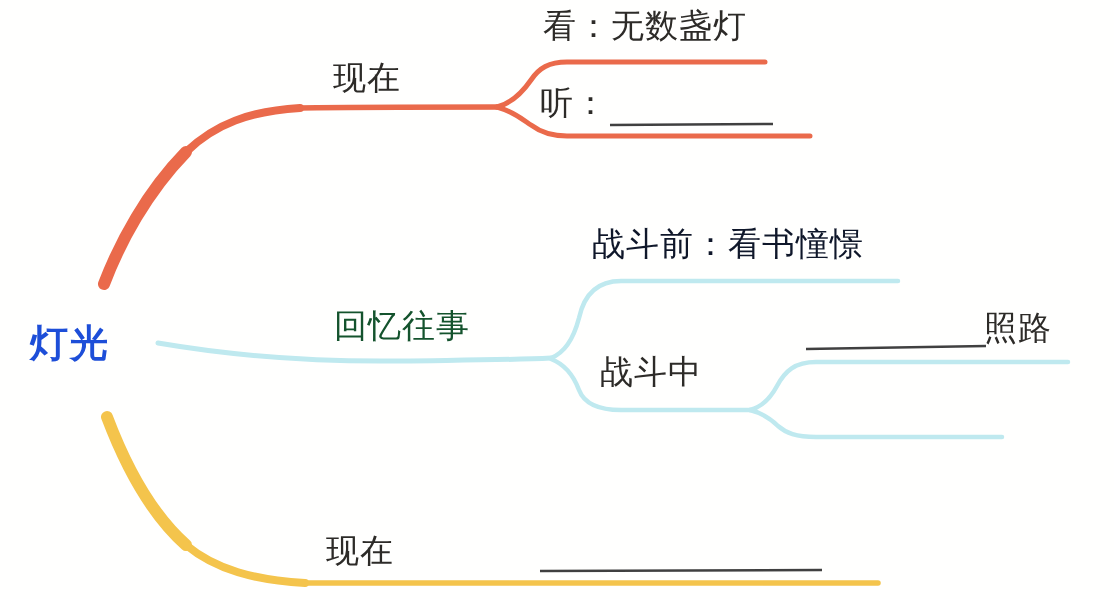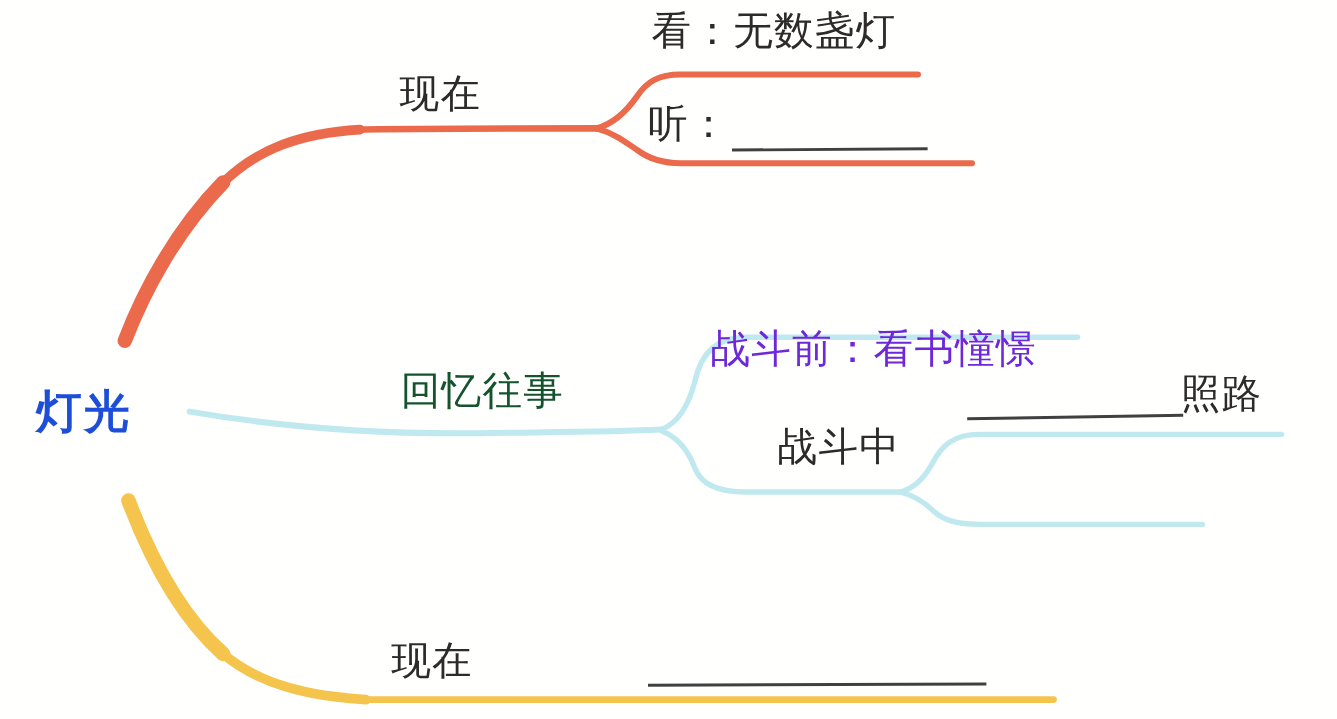--- a/index.html
+++ b/index.html
@@ -67,21 +67,21 @@
   <div class="label root" style="left: 30px; top: 324px; color: #1d4ed8;">灯光</div>
 
   <div class="label" style="left: 333px; top: 61px; color: rgb(45, 43, 40);">现在</div>
 
   <div class="label" style="left: 543px; top: 9px; color: rgb(45, 43, 40);">看：无数盏灯</div>
 
   <div class="label" style="left: 540px; top: 86px; color: rgb(45, 43, 40);">听：</div>
 
   <div class="label" style="left: 334px; top: 309px; color: #14532d;">回忆往事</div>
 
-  <div class="label" style="left: 592px; top: 227px; color: #6d28d9; margin-top: 47px;">战斗前：看书憧憬</div>
+  <div class="label" style="left: 592px; top: 227px; color: #0f172a;">战斗前：看书憧憬</div>
 
-  <div class="label" style="left: 648px; top: 355px; color: rgb(45, 43, 40);">战斗中</div>
+  <div class="label" style="left: 600px; top: 355px; color: rgb(45, 43, 40);">战斗中</div>
 
   <div class="label" style="left: 984px; top: 311px; color: rgb(45, 43, 40);">照路</div>
 
 
   <div class="label" style="left: 326px; top: 534px; color: rgb(45, 43, 40);">现在</div>
 </div>
 
 </body></html>

